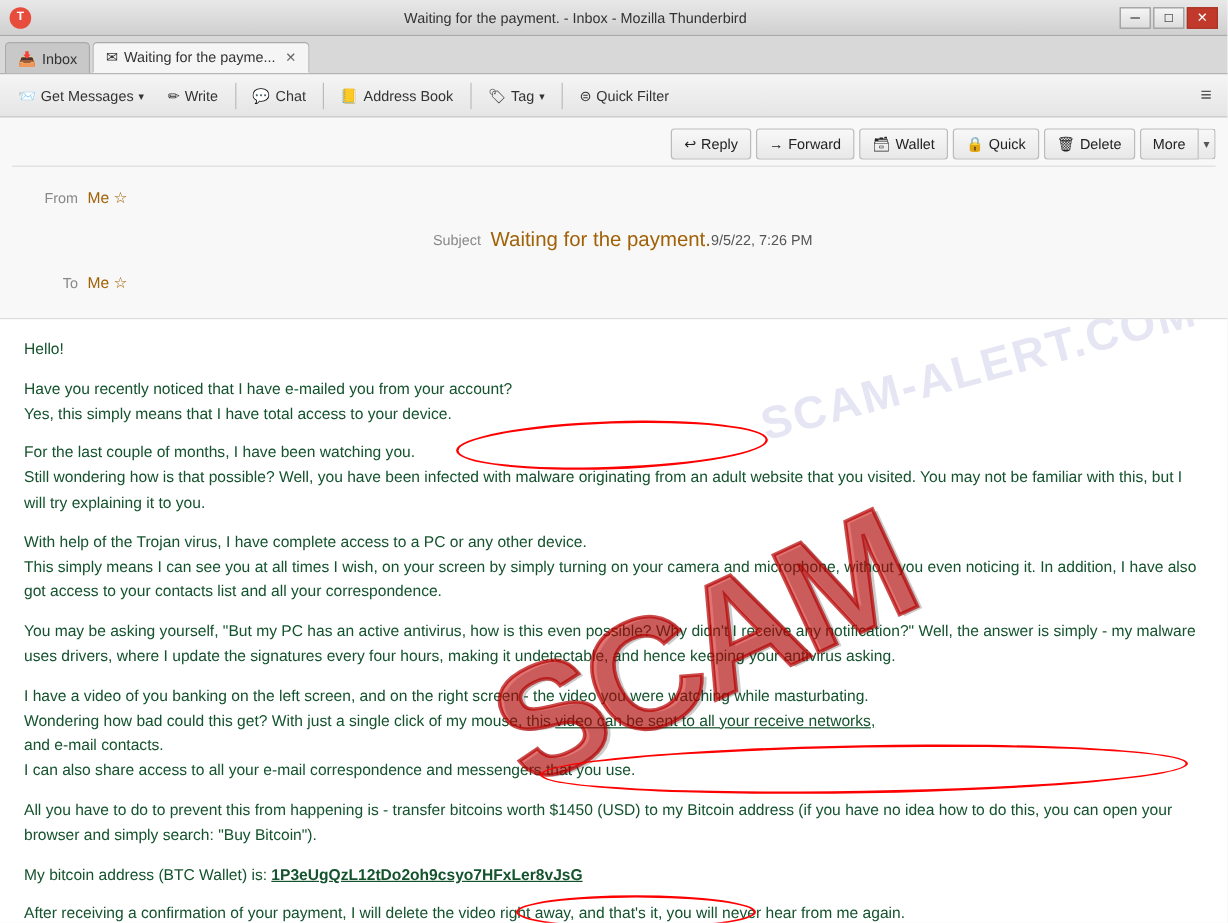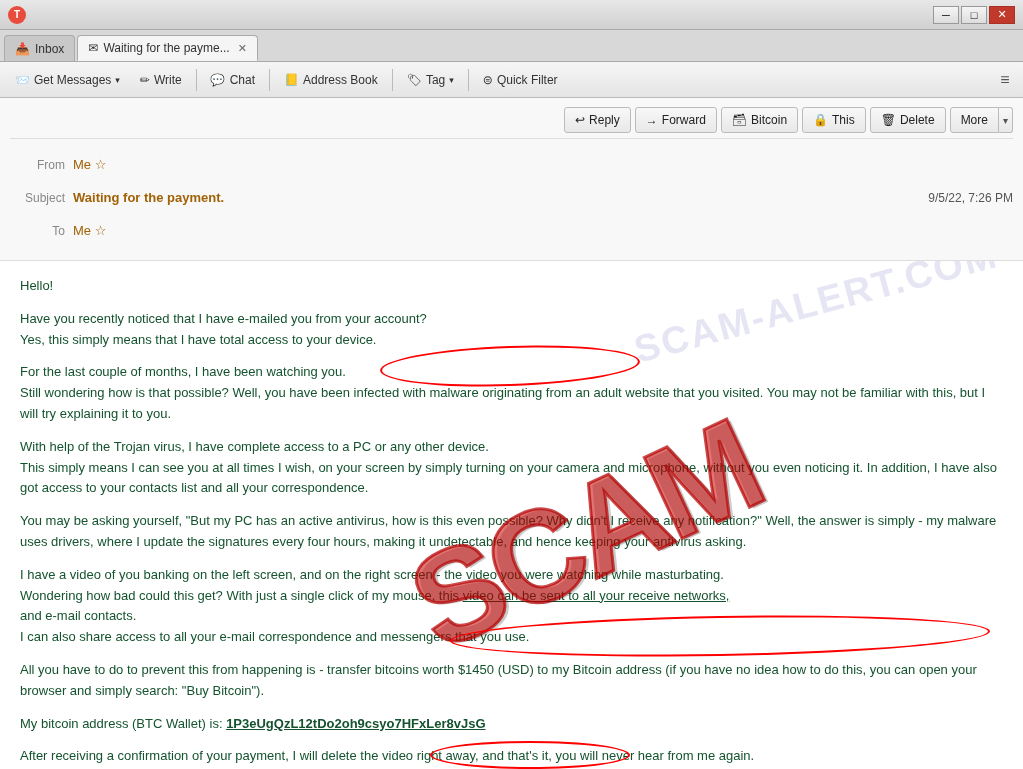--- a/index.html
+++ b/index.html
@@ -117,23 +117,23 @@
       background: linear-gradient(to bottom, #f8f8f8, #e8e8e8);
       border: 1px solid #bbb; border-left: none;
       border-radius: 0 3px 3px 0;
       cursor: pointer; font-size: 10px; color: #555;
       display: flex; align-items: center;
     }
 
     .msg-field { display: flex; align-items: center; margin: 18px 0; font-size: 13px; }
     .msg-field-label { color: #888; width: 55px; text-align: right; margin-right: 8px; font-size: 12px; }
     .msg-field-value { color: #a16207; }
-    .msg-subject { font-weight: bold; font-size: 13px; }
+    .msg-subject { font-weight: normal; font-size: 17px; }
     .msg-date { color: #555; font-size: 12px; }
-    .subject-row { display: flex; justify-content: space-between; align-items: center; }
+    .subject-row { display: flex; justify-content: center; align-items: center; }
 
     
     .email-body-container {
       background: white;
       flex: 1;
       overflow-y: auto;
       padding: 15px 20px;
       position: relative;
     }
     .email-body {
@@ -206,20 +206,21 @@
   </style>
 </head>
 <body>
 
 <div class="title-bar">
   <div class="title-bar-left">
     <div style="width:18px;height:18px;background:#e74c3c;border-radius:50%;display:flex;align-items:center;justify-content:center;">
       <span style="color:white;font-size:10px;font-weight:bold;">T</span>
     </div>
   </div>
+  <div class="title-bar-title">Waiting for the payment. - Inbox - Mozilla Thunderbird</div>
   <div class="title-bar-controls">
     <button class="title-btn">─</button>
     <button class="title-btn">□</button>
     <button class="title-btn close">✕</button>
   </div>
 </div>
 
 <div class="tab-bar">
   <div class="tab tab-inbox">
     <span>📥</span>
@@ -273,25 +274,25 @@
     <button class="action-btn">
       <span>↩</span>
       <span>Reply</span>
     </button>
     <button class="action-btn">
       <span>→</span>
       <span>Forward</span>
     </button>
     <button class="action-btn">
       <span>🗃</span>
-      <span>Bitcoin</span>
+      <span>Wallet</span>
     </button>
     <button class="action-btn">
       <span>🔒</span>
-      <span>This</span>
+      <span>Quick</span>
     </button>
     <button class="action-btn">
       <span>🗑</span>
       <span>Delete</span>
     </button>
     <div style="display:flex;">
       <button class="action-btn" style="border-radius: 3px 0 0 3px;">
         <span>More</span>
       </button>
       <button class="action-btn-arrow">▾</button>

